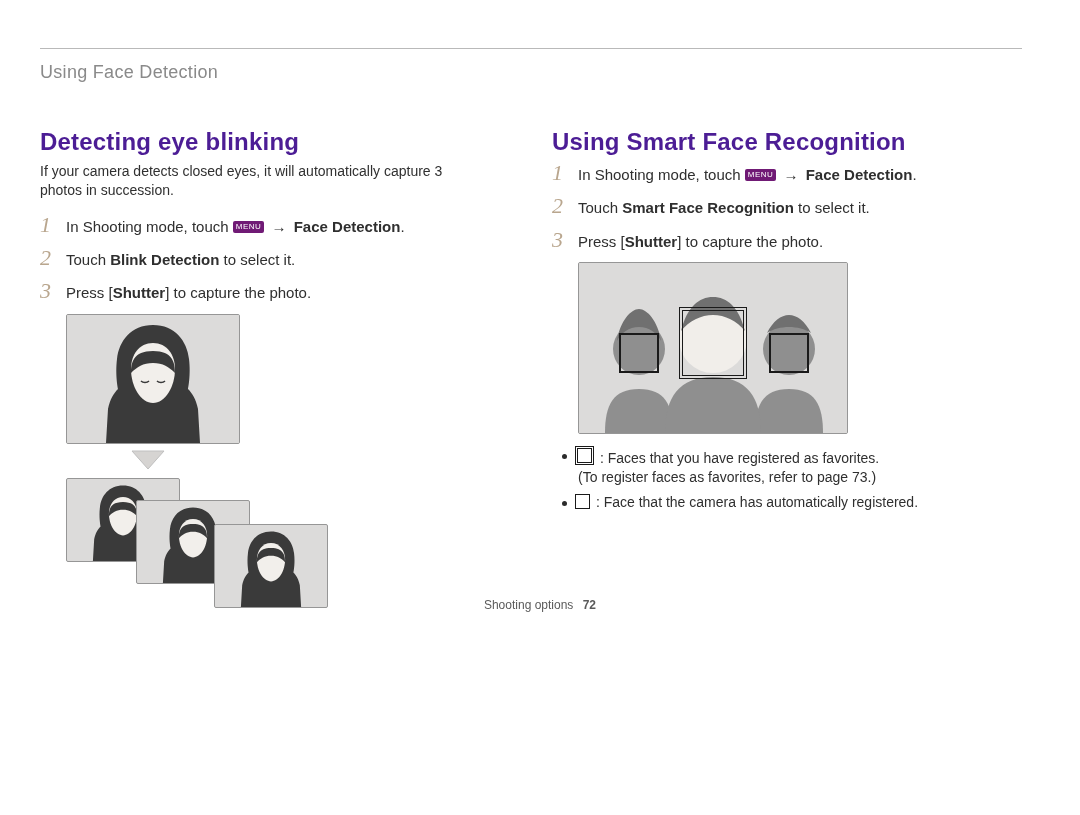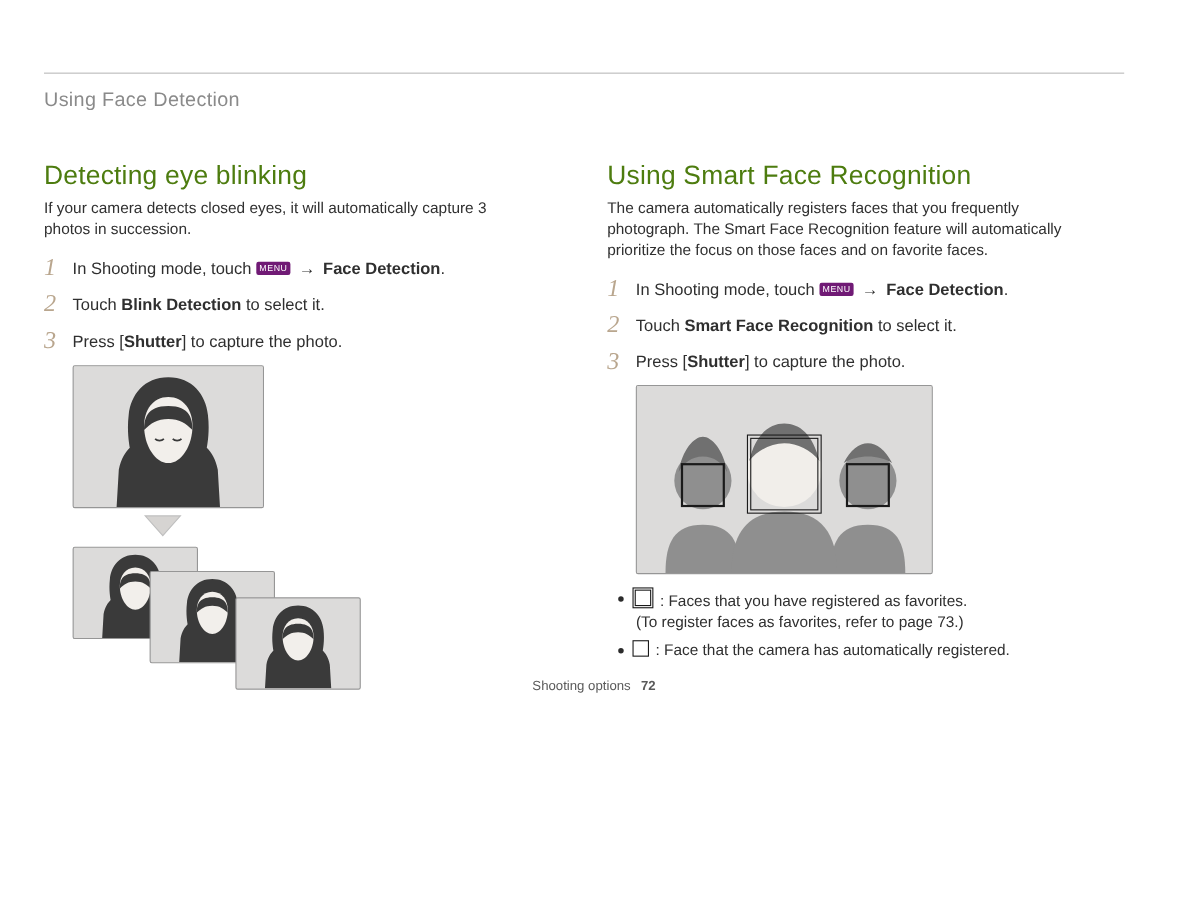--- a/index.html
+++ b/index.html
@@ -11,21 +11,20 @@
     font-family:Arial, Helvetica, sans-serif;
     color:#2f2f2f;
     -webkit-font-smoothing:antialiased;
   }
   .page{
     box-sizing:border-box;
     width:1080px;
     height:636px;
     padding:52px 80px 30px 40px;
     position:relative;
-    margin-top:18px;
   }
   .top-rule{
     border-top:1px solid #b9b9b9;
     position:absolute;
     left:40px;
     right:58px;
     top:48px;
   }
   .top-title{
     position:absolute;
@@ -39,22 +38,22 @@
   .columns{
     display:flex;
     gap:64px;
     padding-top:76px;
   }
   .col{
     flex:1 1 0;
     min-width:0;
   }
   h2.section{
-    color:#4d7c0f;
-    font-weight:400;
+    color:#4c1d95;
+    font-weight:700;
     font-size:24px;
     margin:0 0 6px 0;
     letter-spacing:.2px;
   }
   .intro{
     font-size:14px;
     line-height:1.35;
     color:#303030;
     margin:0 0 14px 0;
   }
@@ -279,21 +278,20 @@
                 <path fill="#f2efeb" d="M86 28c-14 0-22 12-22 26 0 18 10 34 22 34s22-16 22-34c0-14-8-26-22-26z"></path>
                 <path fill="#3a3a3a" d="M64 58c0-10 2-22 22-22s22 12 22 22c-6-6-12-10-22-10s-16 4-22 10z"></path>
               </svg>
           </div>
         </div>
       </div>
     </section>
 
     <section class="col">
       <h2 class="section">Using Smart Face Recognition</h2>
-      <p class="intro">The camera automatically registers faces that you frequently photograph. The Smart Face Recognition feature will automatically prioritize the focus on those faces and on favorite faces.</p>
 
       <ol class="steps">
         <li>
           <span class="step-num">1</span>
           <span class="step-body">
             <span>In Shooting mode, touch </span>
             <span class="menu-chip">MENU</span>
             <span class="arrow">→</span>
             <b>Face Detection</b><span>.</span>
           </span>

